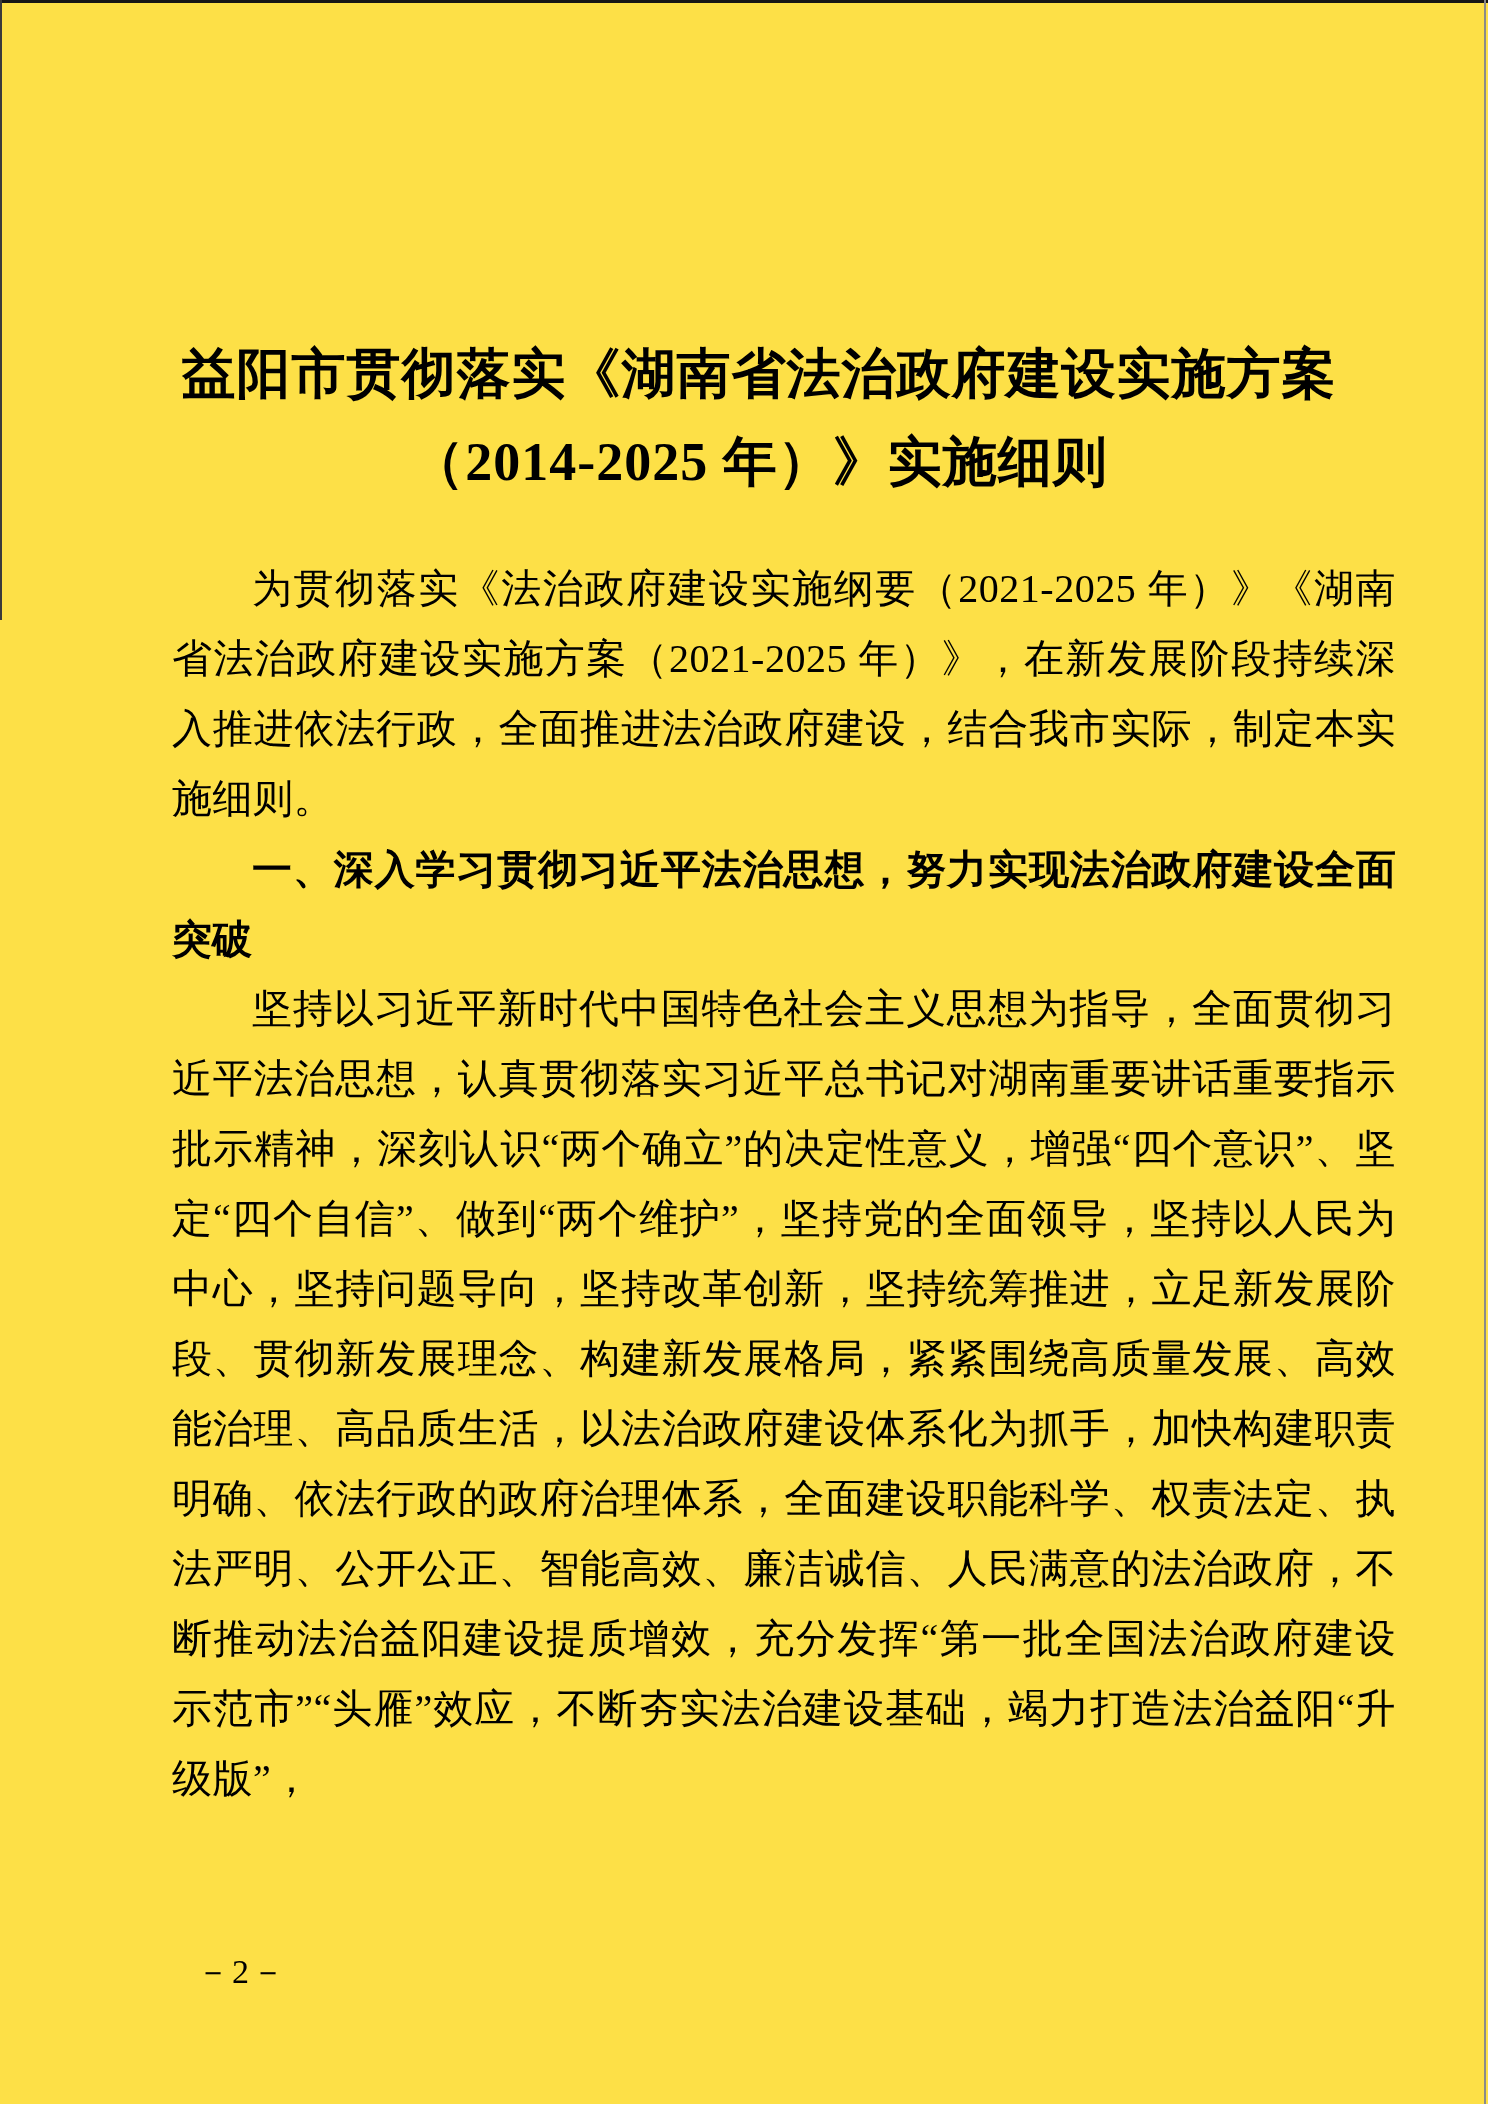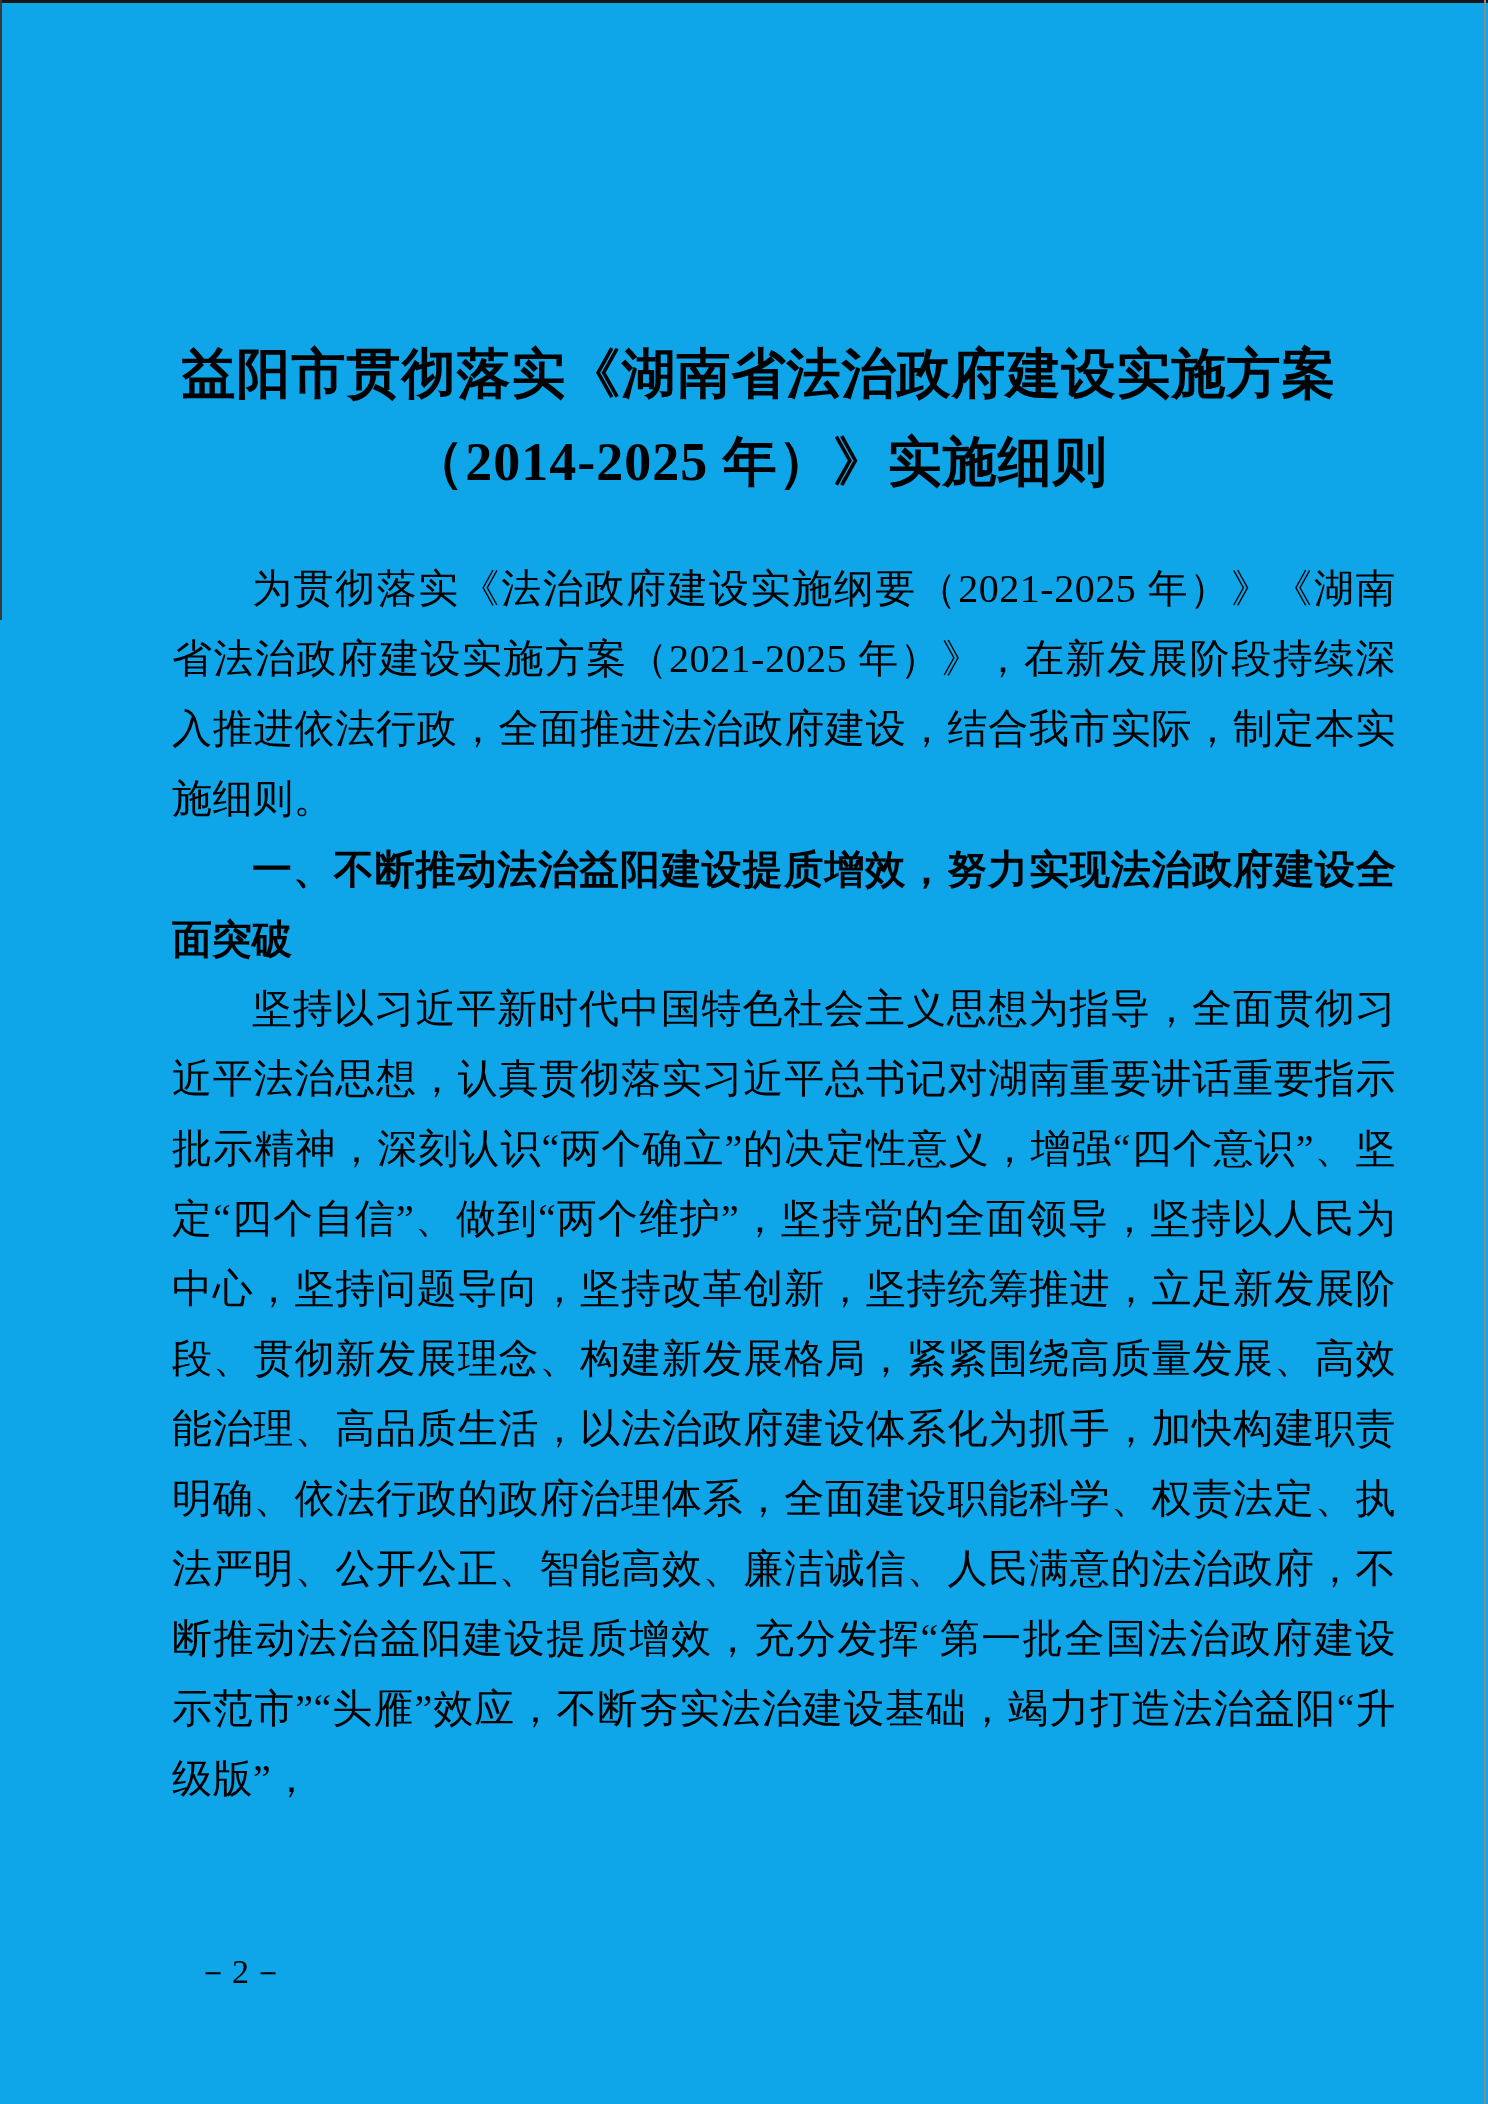--- a/index.html
+++ b/index.html
@@ -6,21 +6,21 @@
     margin: 0;
     padding: 0;
     background: #ffffff;
     width: 1488px;
     height: 2104px;
   }
   .page {
     position: relative;
     width: 1488px;
     height: 2104px;
-    background: #0ea5e9;
+    background: #fde047;
     overflow: hidden;
     color: #000000;
     font-family: "Liberation Serif", "DejaVu Serif", serif;
   }
   
   .edge-top {
     position: absolute; top: 0; left: 0;
     width: 100%; height: 3px;
     background: #161616;
   }
@@ -81,18 +81,18 @@
   <div class="edge-left"></div>
   <div class="edge-right"></div>
 
   <h1 class="title">
     <span class="title-line">益阳市贯彻落实《湖南省法治政府建设实施方案</span>
     <span class="title-line">（2014-2025 年）》实施细则</span>
   </h1>
 
   <div class="content">
     <p class="para">为贯彻落实《法治政府建设实施纲要（2021-2025 年）》《湖南省法治政府建设实施方案（2021-2025 年）》，在新发展阶段持续深入推进依法行政，全面推进法治政府建设，结合我市实际，制定本实施细则。</p>
-    <p class="para heading">一、不断推动法治益阳建设提质增效，努力实现法治政府建设全面突破</p>
+    <p class="para heading">一、深入学习贯彻习近平法治思想，努力实现法治政府建设全面突破</p>
     <p class="para">坚持以习近平新时代中国特色社会主义思想为指导，全面贯彻习近平法治思想，认真贯彻落实习近平总书记对湖南重要讲话重要指示批示精神，深刻认识“两个确立”的决定性意义，增强“四个意识”、坚定“四个自信”、做到“两个维护”，坚持党的全面领导，坚持以人民为中心，坚持问题导向，坚持改革创新，坚持统筹推进，立足新发展阶段、贯彻新发展理念、构建新发展格局，紧紧围绕高质量发展、高效能治理、高品质生活，以法治政府建设体系化为抓手，加快构建职责明确、依法行政的政府治理体系，全面建设职能科学、权责法定、执法严明、公开公正、智能高效、廉洁诚信、人民满意的法治政府，不断推动法治益阳建设提质增效，充分发挥“第一批全国法治政府建设示范市”“头雁”效应，不断夯实法治建设基础，竭力打造法治益阳“升级版”，</p>
   </div>
 
   <div class="page-number">－2－</div>
 </div>
 
 </body></html>

